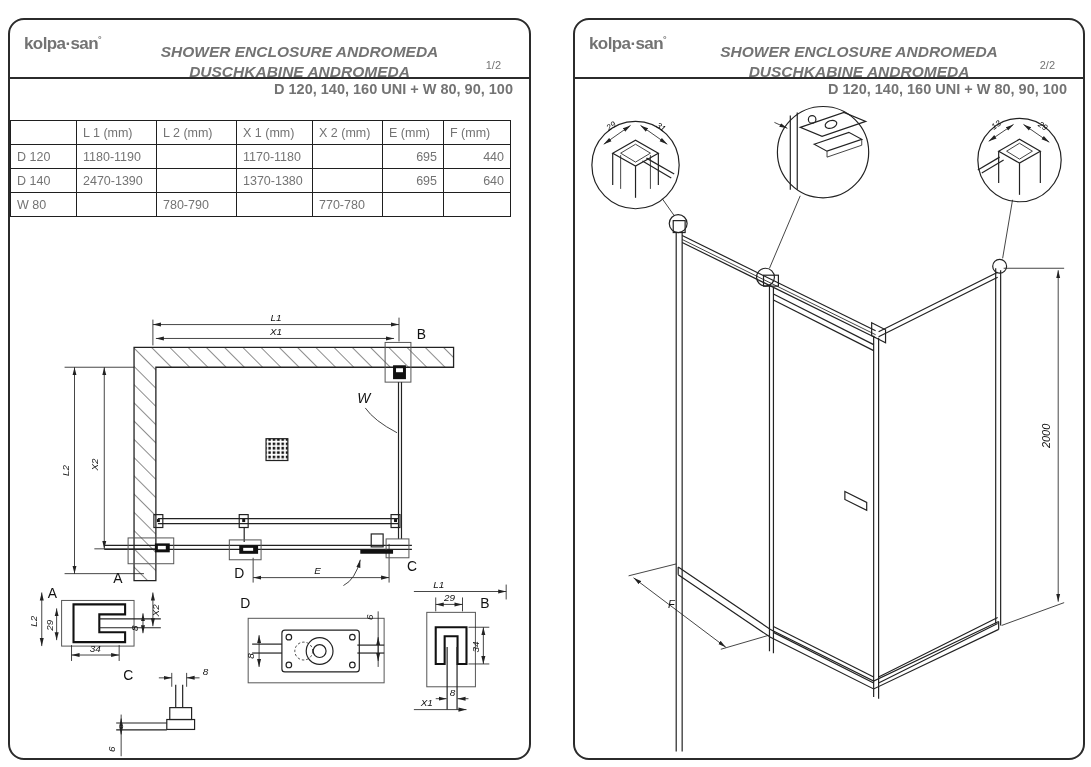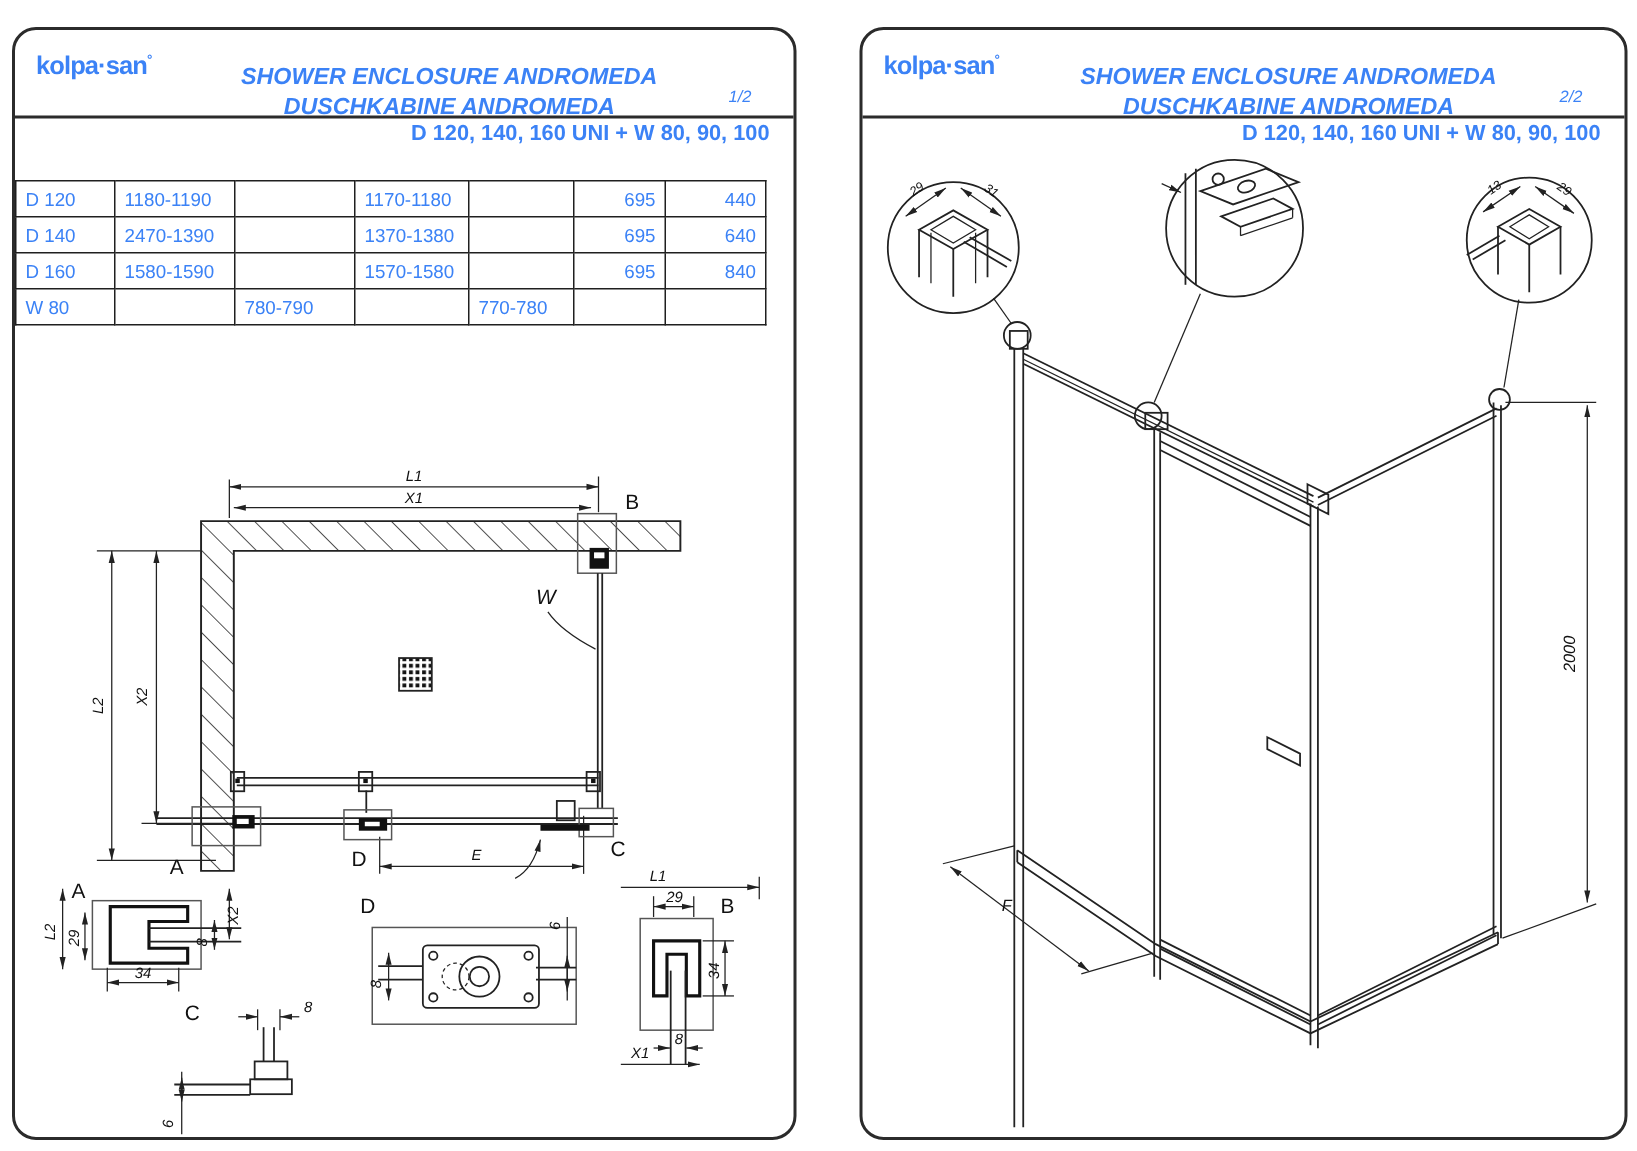--- a/index.html
+++ b/index.html
@@ -1,27 +1,27 @@
 <!DOCTYPE html>
 <html><head>
 <meta charset="utf-8">
 <style>
   html,body{margin:0;padding:0;background:#fff}
   .canvas{position:relative;width:1091px;height:767px;background:#fff;
-          font-family:"Liberation Sans",sans-serif;color:#3b82f6;overflow:hidden}
+          font-family:"Liberation Sans",sans-serif;color:#737373;overflow:hidden}
   .page{position:absolute;top:18px;height:742px;background:#fff;border:2px solid #2b2b2b;
         border-radius:16px;box-sizing:border-box}
   #page1{left:8px;width:523px}
   #page2{left:573px;width:512px}
   .hdr-rule{position:absolute;left:0;right:0;top:57px;border-top:2px solid #2b2b2b;height:0}
   .logo{position:absolute;left:14px;top:14px;font-weight:bold;font-size:17px;letter-spacing:-0.6px}
   .logo-mark{font-size:9px;vertical-align:super}
   .titles{position:absolute;left:100px;right:40px;top:22px;text-align:center;
           font-weight:bold;font-style:italic;font-size:15.5px;line-height:20px;white-space:nowrap}
-  .pagenum{position:absolute;right:28px;top:39px;font-style:italic;font-size:11px}
+  .pagenum{position:absolute;right:28px;top:39px;font-size:11px}
   .subtitle{position:absolute;right:16px;top:61px;font-weight:bold;font-size:14.5px;white-space:nowrap}
   table.spec{position:absolute;left:0;top:100px;border-collapse:collapse;font-size:12.5px;table-layout:fixed}
   .spec td,.spec th{border:1.6px solid #1f1f1f;height:23px;padding:0 6px;font-weight:normal;
                     text-align:left;white-space:nowrap;overflow:hidden}
   .spec .num{text-align:right}
   svg.draw{position:absolute;left:0}
   .p1svg{top:277px}
   .p2svg{top:77px}
   svg text{font-family:"Liberation Sans",sans-serif;fill:#111}
   .dim{font-style:italic;font-size:10px;text-anchor:middle}
@@ -54,46 +54,46 @@
       <colgroup>
           <col style="width:66px">
           <col style="width:80px">
           <col style="width:80px">
           <col style="width:76px">
           <col style="width:70px">
           <col style="width:61px">
           <col style="width:67px">
         </colgroup>
       <tbody>
+          <tr>
+        <th></th>
+        <th>L 1 (mm)</th>
+        <th>L 2 (mm)</th>
+        <th>X 1 (mm)</th>
+        <th>X 2 (mm)</th>
+        <th>E (mm)</th>
+        <th>F (mm)</th>
+      </tr>
       <tr>
         <td>D 120</td>
         <td>1180-1190</td>
         <td></td>
         <td>1170-1180</td>
         <td></td>
         <td class="num">695</td>
         <td class="num">440</td>
       </tr>
       <tr>
         <td>D 140</td>
         <td>2470-1390</td>
         <td></td>
         <td>1370-1380</td>
         <td></td>
         <td class="num">695</td>
         <td class="num">640</td>
-      </tr>
-      <tr>
-        <td>D 160</td>
-        <td>1580-1590</td>
-        <td></td>
-        <td>1570-1580</td>
-        <td></td>
-        <td class="num">695</td>
-        <td class="num">840</td>
       </tr>
       <tr>
         <td>W 80</td>
         <td></td>
         <td>780-790</td>
         <td></td>
         <td>770-780</td>
         <td class="num"></td>
         <td class="num"></td>
       </tr>

